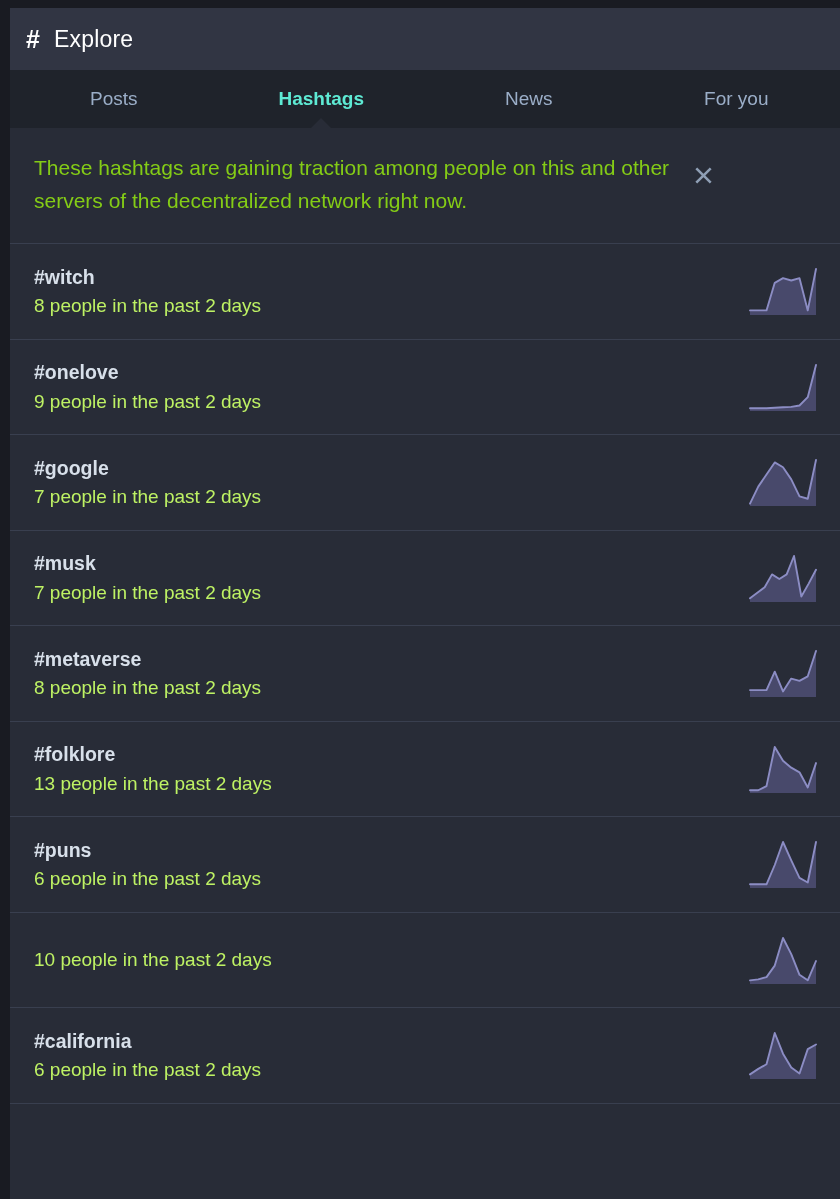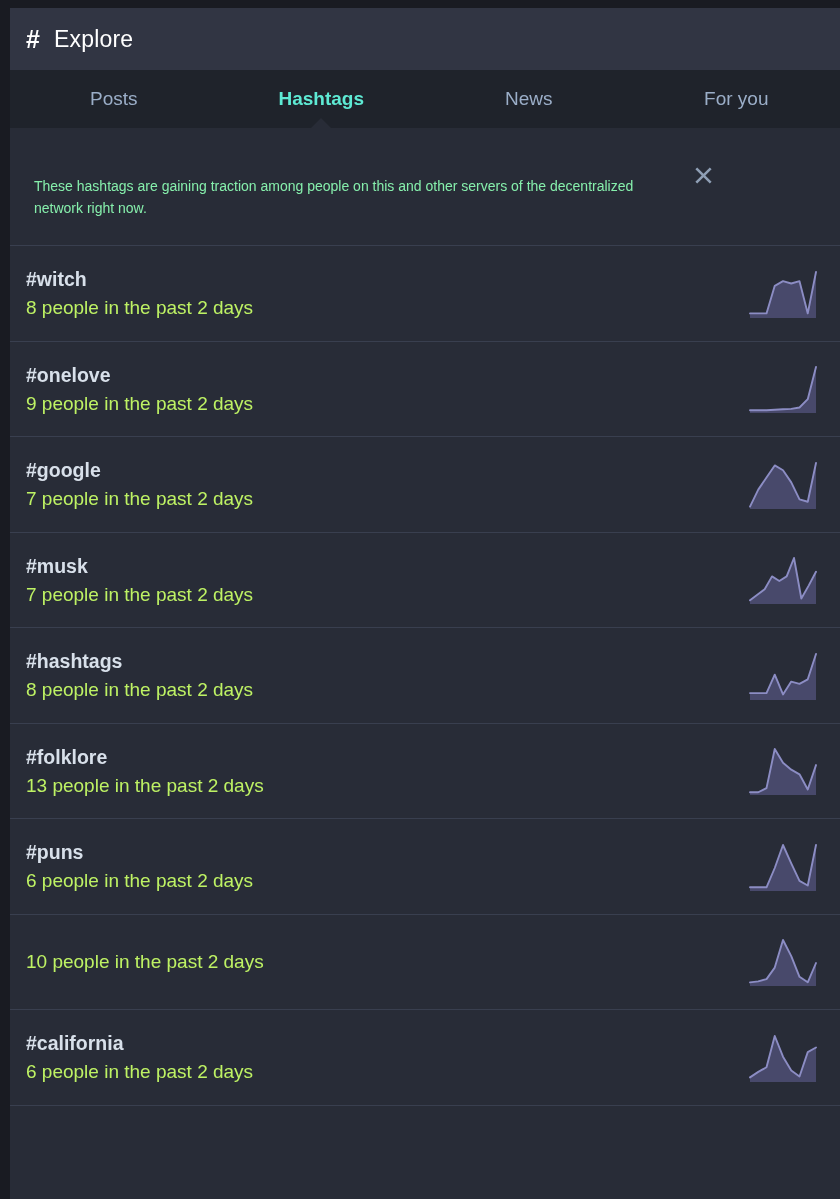--- a/index.html
+++ b/index.html
@@ -92,26 +92,25 @@
   .banner {
     display: flex;
     align-items: flex-start;
     padding: 24px 24px 26px 24px;
     border-bottom: 1px solid #393f4f;
     box-sizing: border-box;
     min-height: 100px;
   }
   .banner-text {
     flex: 1;
-    color: #86efac;
-    font-size: 14px;
+    color: #84cc16;
+    font-size: 21px;
     line-height: 1.55;
     max-width: 640px;
     padding-right: 12px;
-    margin-top: 24px;
   }
   .banner-dismiss {
     width: 34px;
     height: 34px;
     display: flex;
     align-items: center;
     justify-content: center;
     color: #8f9fb5;
     font-size: 25px;
     font-weight: bold;
@@ -121,21 +120,21 @@
     line-height: 1;
   }
 
   
   .tag-list { display: block; }
   .tag-row {
     display: flex;
     align-items: center;
     justify-content: space-between;
     height: 95.5px;
-    padding: 0 22px 0 16px;
+    padding: 0 22px 0 24px;
     box-sizing: border-box;
     border-bottom: 1px solid #393f4f;
     cursor: pointer;
     background: #282c37;
   }
   .tag-info {
     display: flex;
     flex-direction: column;
     justify-content: center;
   }
@@ -239,21 +238,21 @@
           </div>
           <div>
             <svg class="spark" viewBox="0 0 70 52" width="70" height="52">
               <path d="M2.00,46.32 L9.33,40.80 L16.67,35.28 L24.00,22.40 L31.33,27.00 L38.67,22.40 L46.00,4.00 L53.33,44.48 L60.67,31.60 L68.00,17.80 L68.00,50 L2.00,50 Z" fill="#4e4f74" fill-opacity="0.85"></path>
               <path d="M2.00,46.32 L9.33,40.80 L16.67,35.28 L24.00,22.40 L31.33,27.00 L38.67,22.40 L46.00,4.00 L53.33,44.48 L60.67,31.60 L68.00,17.80" fill="none" stroke="#8c8dc4" stroke-width="1.9" stroke-linejoin="round" stroke-linecap="round"></path>
             </svg>
           </div>
         </div>
         <div class="tag-row">
           <div class="tag-info">
-            <div class="tag-name">#hashtags</div>
+            <div class="tag-name">#metaverse</div>
             <div class="tag-meta">8 people in the past 2 days</div>
           </div>
           <div>
             <svg class="spark" viewBox="0 0 70 52" width="70" height="52">
               <path d="M2.00,43.10 L10.25,43.10 L18.50,43.10 L26.75,24.70 L35.00,44.48 L43.25,31.60 L51.50,33.90 L59.75,29.30 L68.00,4.00 L68.00,50 L2.00,50 Z" fill="#4e4f74" fill-opacity="0.85"></path>
               <path d="M2.00,43.10 L10.25,43.10 L18.50,43.10 L26.75,24.70 L35.00,44.48 L43.25,31.60 L51.50,33.90 L59.75,29.30 L68.00,4.00" fill="none" stroke="#8c8dc4" stroke-width="1.9" stroke-linejoin="round" stroke-linecap="round"></path>
             </svg>
           </div>
         </div>
         <div class="tag-row">

